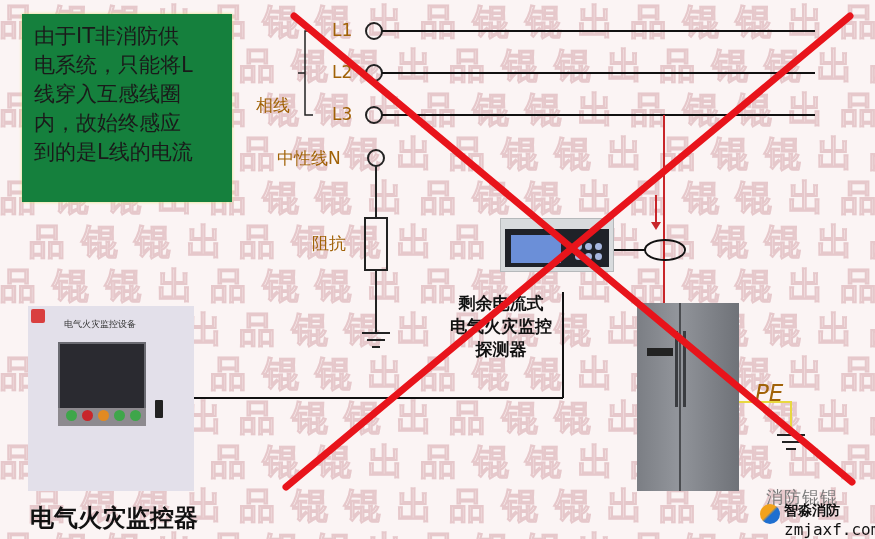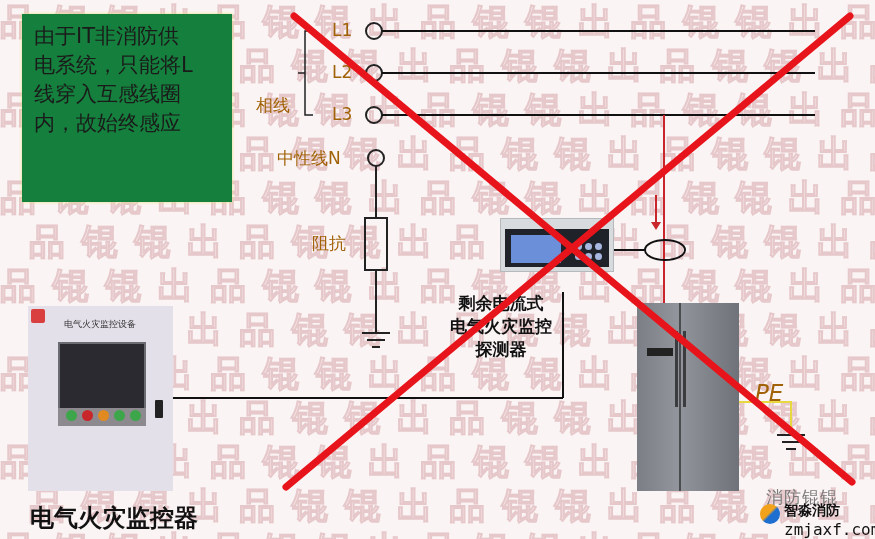--- a/index.html
+++ b/index.html
@@ -20,21 +20,21 @@
   }
   .note-text {
     position:absolute; left:12px; top:8px; width:196px;
     font-size:21px; line-height:29px; color:#1a1a1a; margin:0;
     font-family:"DejaVu Sans",sans-serif;
   }
   .lbl { position:absolute; font-size:17px; color:#a16207; white-space:nowrap; }
   .bold-lbl { position:absolute; font-weight:bold; color:#111; white-space:nowrap; }
   svg.diagram { position:absolute; left:0; top:0; }
   .controller {
-    position:absolute; left:28px; top:306px; width:145px; height:185px;
+    position:absolute; left:28px; top:306px; width:166px; height:185px;
     background:#e3e0ea;
   }
   .ctrl-logo { position:absolute; left:3px; top:3px; width:14px; height:14px; background:#d93f3f; border-radius:2px; }
   .ctrl-title { position:absolute; left:36px; top:12px; font-size:9px; color:#333; white-space:nowrap; }
   .ctrl-screen { position:absolute; left:30px; top:36px; width:84px; height:66px; background:#2a2a30; border:2px solid #6b6b72; }
   .ctrl-btnbar { position:absolute; left:30px; top:102px; width:88px; height:18px; background:#8d8a8f; }
   .ctrl-btn { position:absolute; top:104px; width:11px; height:11px; border-radius:50%; }
   .ctrl-port { position:absolute; left:127px; top:94px; width:8px; height:18px; background:#222; border-radius:1px; }
   .detector {
     position:absolute; left:500px; top:218px; width:112px; height:52px;
@@ -116,21 +116,21 @@
     <line x1="786" y1="449" x2="796" y2="449" stroke="#222" stroke-width="2"></line>
   </g>
 </svg>
 
 <div class="note">
   <p class="note-text">
     <span>由于IT非消防供</span><br>
     <span>电系统，只能将L</span><br>
     <span>线穿入互感线圈</span><br>
     <span>内，故始终感应</span><br>
-    <br>
+    <span>到的是L线的电流</span><br>
   </p>
 </div>
 
 <span class="lbl" style="left:256px;top:62px;margin-top:32px;">相线</span>
 <span class="lbl" style="left:332px;top:20px;">L1</span>
 <span class="lbl" style="left:332px;top:62px;">L2</span>
 <span class="lbl" style="left:332px;top:104px;">L3</span>
 <span class="lbl" style="left:277px;top:147px;">中性线N</span>
 <span class="lbl" style="left:312px;top:232px;">阻抗</span>
 

